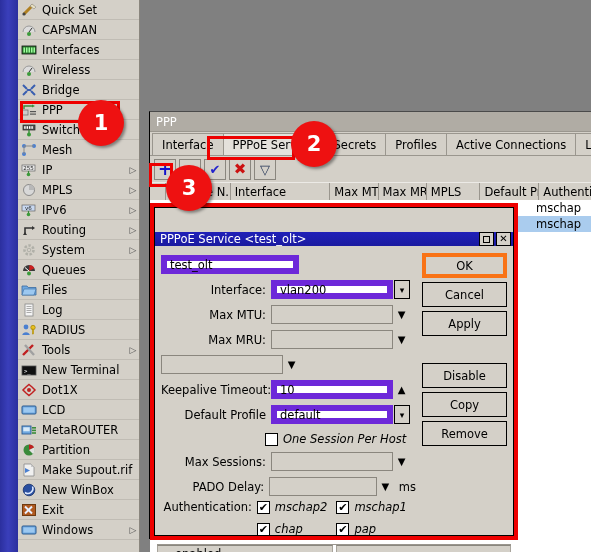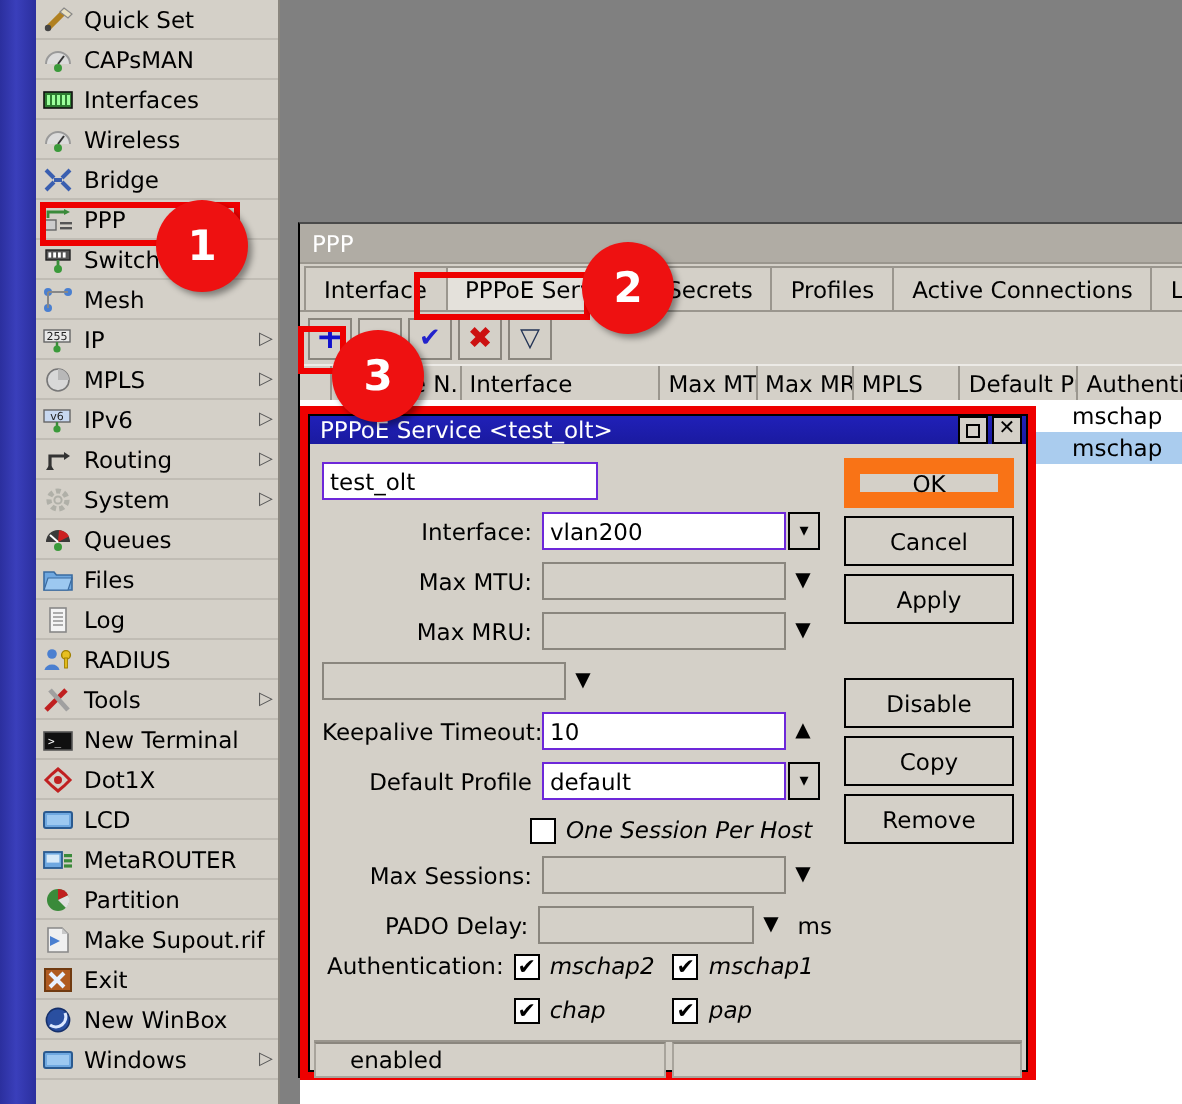--- a/index.html
+++ b/index.html
@@ -156,20 +156,21 @@
     z-index: 41;
     display: flex; flex-direction: column;
   }
   .dlg-title {
     height: 18px;
     background: linear-gradient(to bottom, #2020b8, #1a1aa0);
     color: #fff;
     display: flex; align-items: flex-start;
     padding-left: 5px;
     font-size: 11.5px;
+    margin-top: 24px;
   }
   .dlg-title .t { flex: 1 1 auto; }
   .dlg-btns { display: flex; gap: 2px; padding-right: 2px; }
   .winbtn {
     width: 15px; height: 14px;
     background: #d4d0c8;
     border: 1px solid #000;
     display: flex; align-items: center; justify-content: center;
     color: #000; font-size: 10px; line-height: 1;
   }
@@ -191,21 +192,21 @@
   .flabel {
     width: 110px;
     text-align: right;
     padding-right: 5px;
     font-size: 11.5px;
     white-space: nowrap;
   }
   .finput {
     height: 19px;
     background: #ffffff;
-    border: 1px solid #6d28d9;
+    border: 6px solid #6d28d9;
     display: flex; align-items: center;
     padding-left: 3px;
     font-size: 11.5px;
     flex: 1 1 auto;
     min-width: 0;
   }
   .finput.disabled { background: #d4d0c8; border: 1px solid #8a867e; }
   .fw-full { width: 138px; flex: 0 0 138px; }
   .fw-short { width: 122px; flex: 0 0 122px; }
   .fw-pado { width: 108px; flex: 0 0 108px; }
@@ -243,21 +244,21 @@
   .auth-item { display: flex; align-items: center; width: 92px; }
 
   .dbtn {
     height: 25px;
     background: #d4d0c8;
     border: 1px solid #000;
     display: flex; align-items: center; justify-content: center;
     font-size: 11.5px;
     margin-bottom: 4px;
   }
-  .dbtn.primary { border: 8px solid #f97316; }
+  .dbtn.primary { border: 4px solid #f97316; }
   .dbtn.gap { margin-top: 27px; }
 
   .dlg-status {
     height: 20px;
     display: flex; align-items: center;
     border-top: 1px solid #9a968e;
     margin: 0 2px 2px 2px;
   }
   .status-left {
     width: 176px; height: 18px;
@@ -595,36 +596,36 @@
             <polygon points="4,5 9,7.5 4,10" fill="#4a7fd0"></polygon>
           </svg>
       </span>
       <span class="lbl">Make Supout.rif</span>
       <span class="arrow"></span>
     </div>
 
     <div class="menu-item">
       <span class="ico">
         <svg width="16" height="14" viewBox="0 0 16 14">
+            <circle cx="8" cy="7" r="5.8" fill="#2a4fa0" stroke="#16306a" stroke-width="0.8"></circle>
+            <path d="M4 9.5 A5 5 0 0 0 11.5 3.5" fill="none" stroke="#dce8ff" stroke-width="1.6"></path>
+          </svg>
+      </span>
+      <span class="lbl">New WinBox</span>
+      <span class="arrow"></span>
+    </div>
+
+    <div class="menu-item">
+      <span class="ico">
+        <svg width="16" height="14" viewBox="0 0 16 14">
             <rect x="1.5" y="1.5" width="13" height="11" fill="#b05a20" stroke="#703a10" stroke-width="1"></rect>
             <path d="M4 3.5 L11 10.5 M11 3.5 L4 10.5" stroke="#e8f0ff" stroke-width="2"></path>
           </svg>
       </span>
       <span class="lbl">Exit</span>
-      <span class="arrow"></span>
-    </div>
-
-    <div class="menu-item">
-      <span class="ico">
-        <svg width="16" height="14" viewBox="0 0 16 14">
-            <circle cx="8" cy="7" r="5.8" fill="#2a4fa0" stroke="#16306a" stroke-width="0.8"></circle>
-            <path d="M4 9.5 A5 5 0 0 0 11.5 3.5" fill="none" stroke="#dce8ff" stroke-width="1.6"></path>
-          </svg>
-      </span>
-      <span class="lbl">New WinBox</span>
       <span class="arrow"></span>
     </div>
 
     <div class="menu-item">
       <span class="ico">
         <svg width="16" height="14" viewBox="0 0 16 14">
             <rect x="1" y="3" width="14" height="8" rx="1" fill="#6fa8e0" stroke="#2a5a90" stroke-width="1"></rect>
             <rect x="2.5" y="4.5" width="11" height="5" fill="#9cc8f0"></rect>
           </svg>
       </span>

